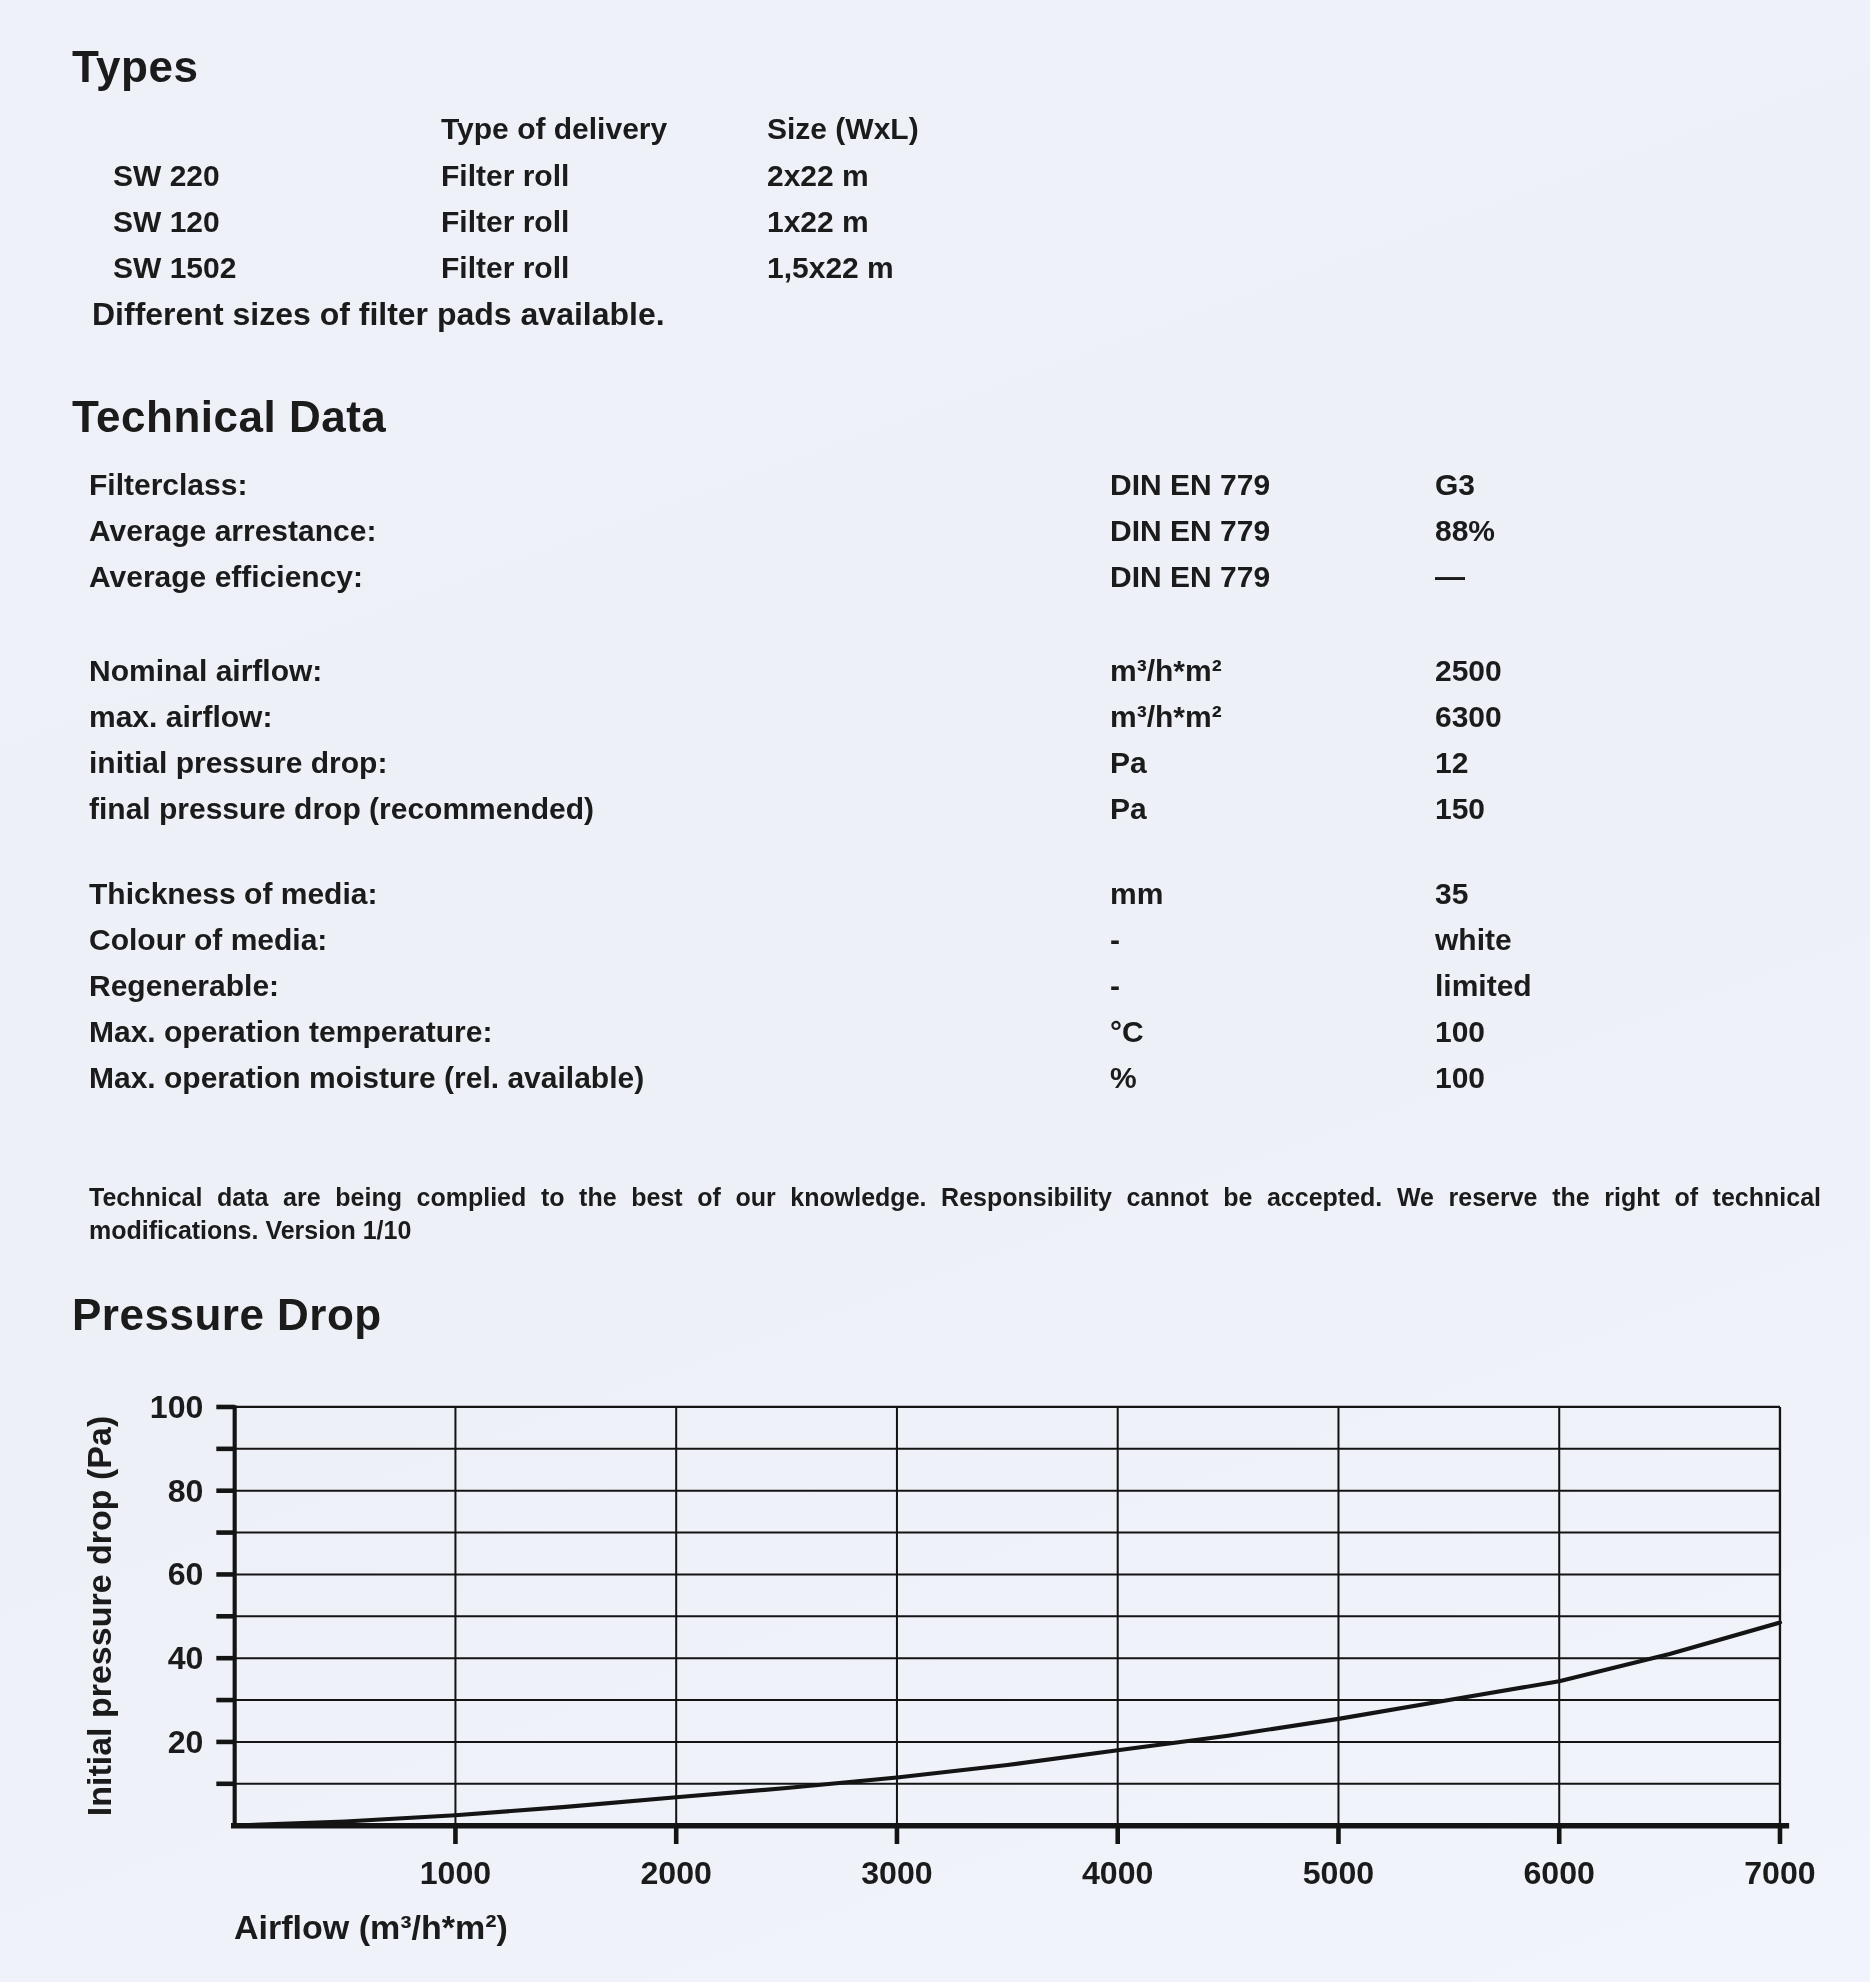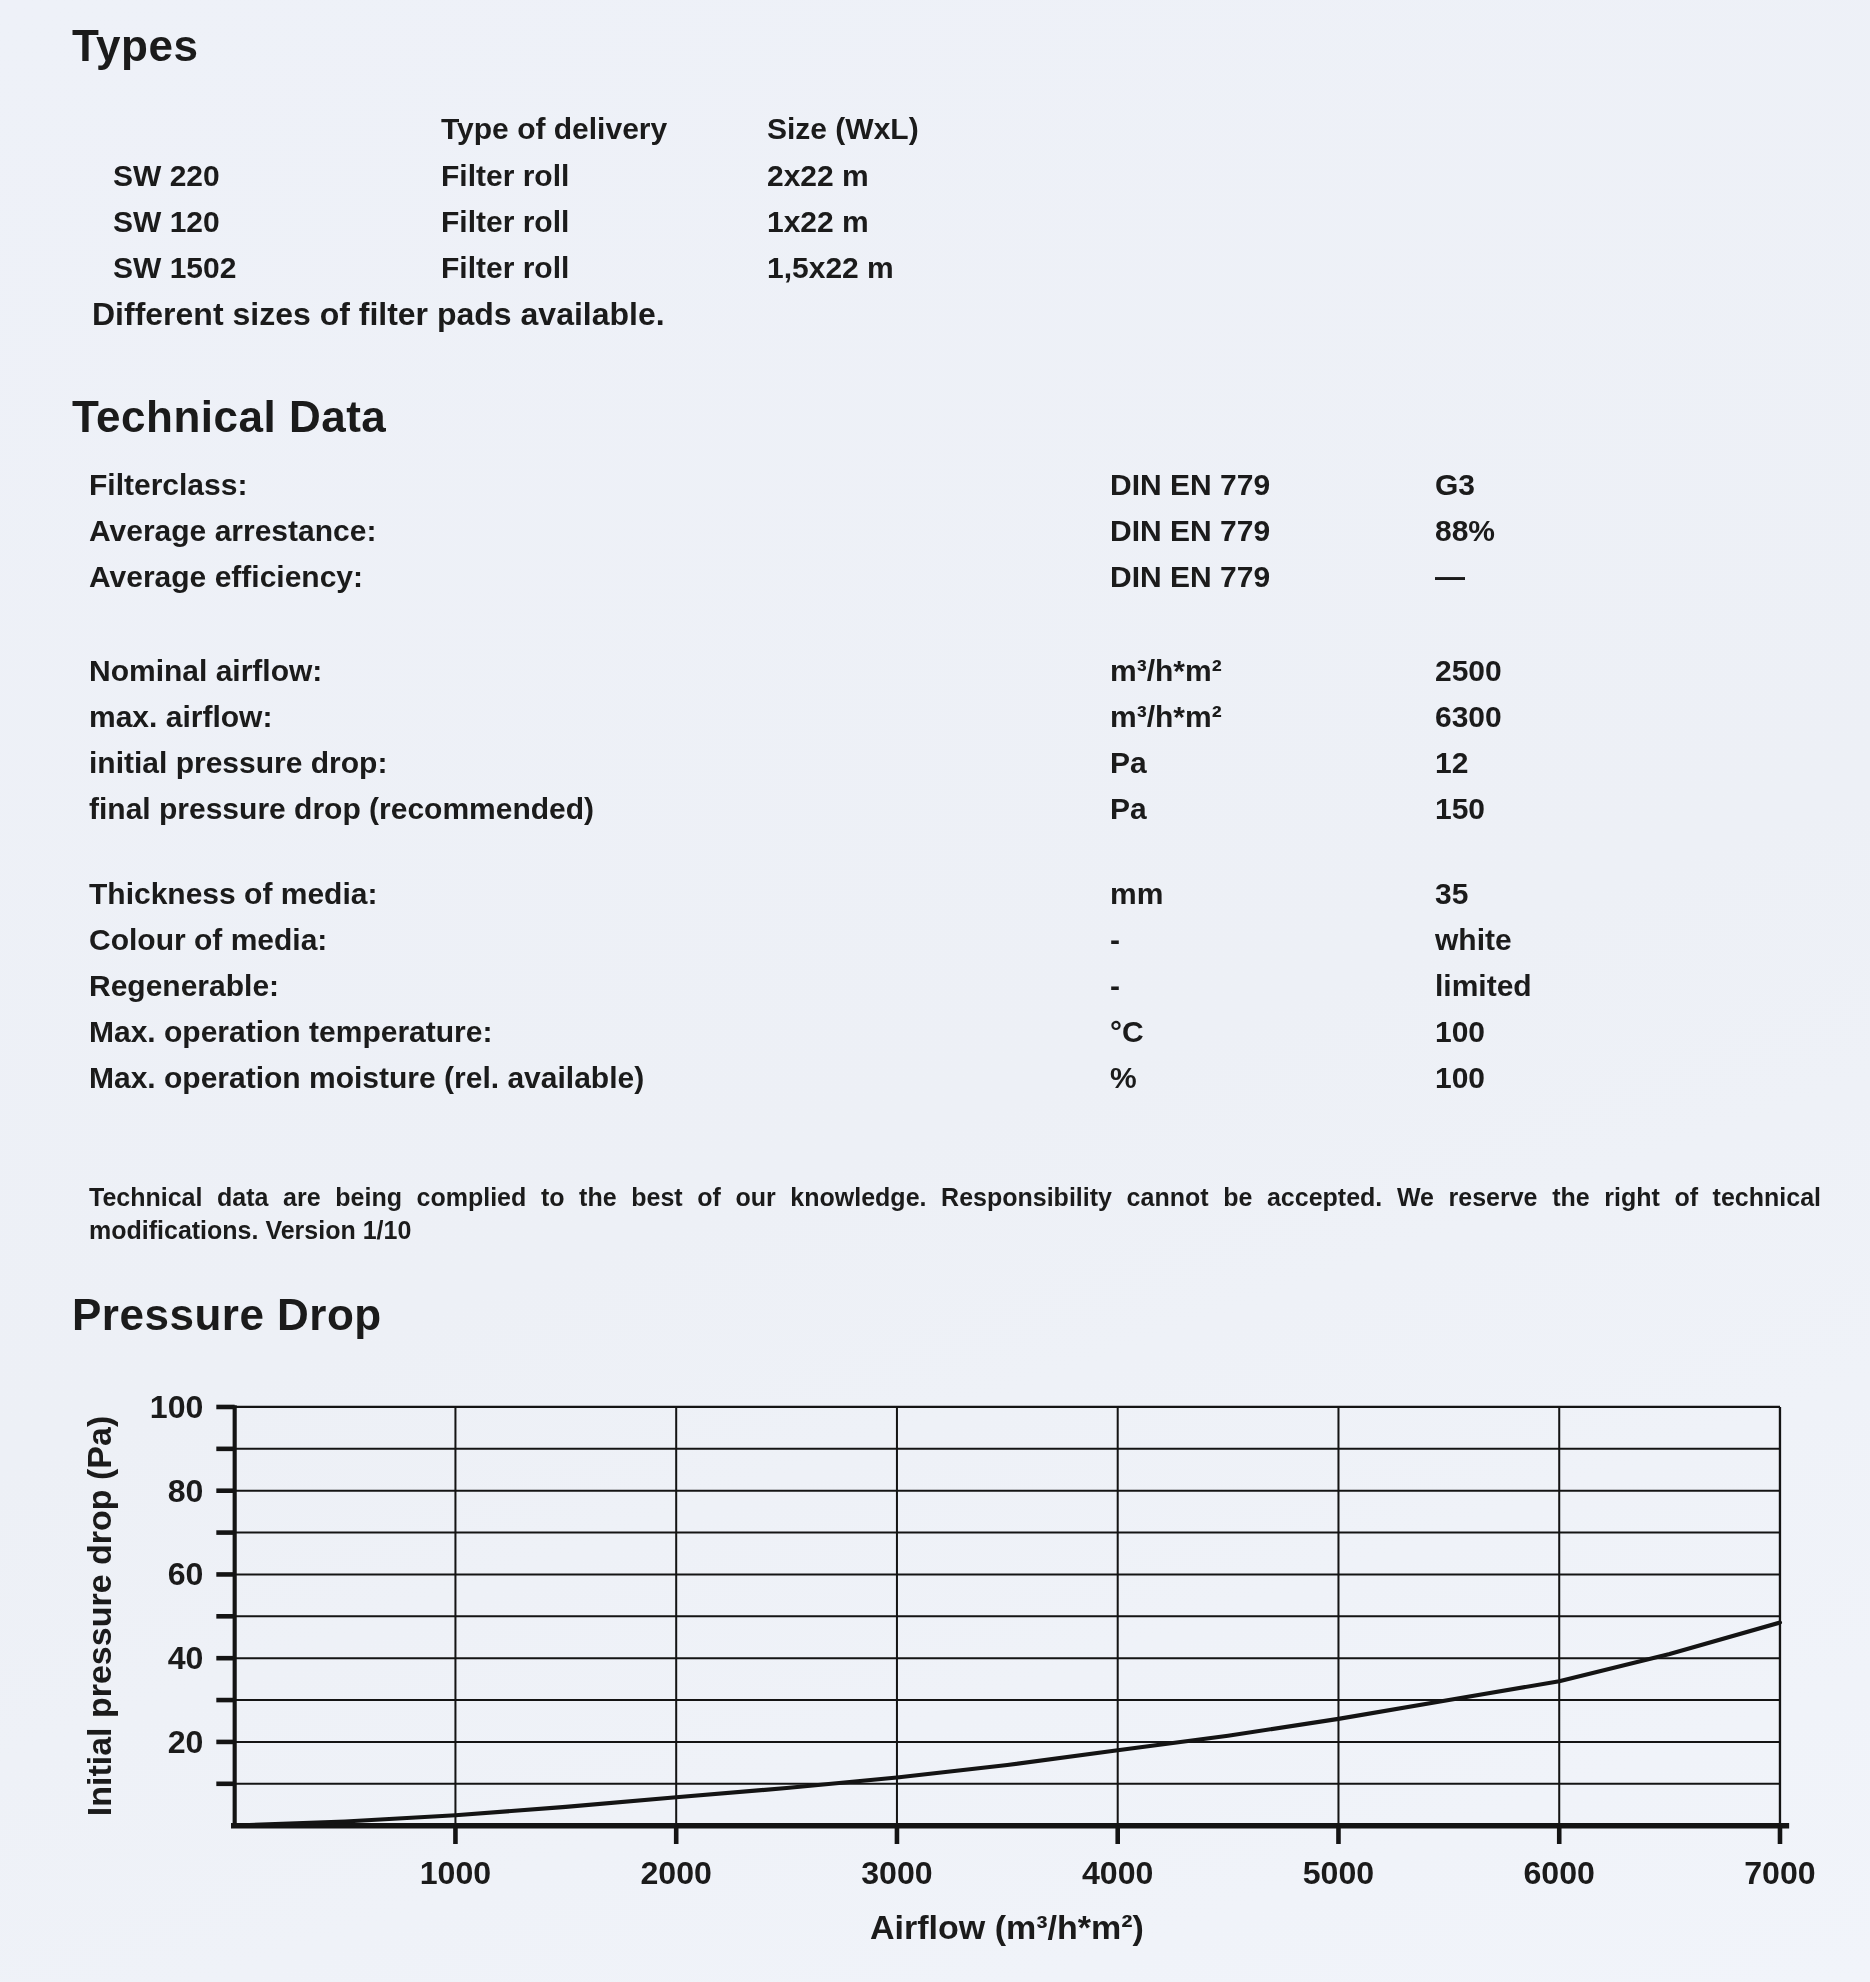--- a/index.html
+++ b/index.html
@@ -26,34 +26,34 @@
   .trow .unit{position:absolute;left:1013px;top:0;margin-left:8px;}
   .trow .val{position:absolute;left:1330px;top:0;margin-left:16px;}
   .disclaimer{
     position:absolute;left:89px;top:1181px;width:1732px;
     font-size:25px;font-weight:700;line-height:1.33;text-align:justify;
   }
   
   .chart-wrap{position:absolute;left:37px;top:1373px;width:1791px;height:606px;}
   .chart-wrap svg{position:absolute;left:0;top:0;}
   .xlabel{
-    position:absolute;left:234px;top:1908px;width:1546px;text-align:center;
+    position:absolute;left:234px;top:1908px;width:1546px;text-align:left;
     font-size:34px;font-weight:700;white-space:nowrap;
   }
   .ylabel{
     position:absolute;left:99px;top:1616px;transform:translate(-50%,-50%) rotate(-90deg);
     font-size:34px;font-weight:700;white-space:nowrap;
   }
 </style>
 </head>
 <body>
 
 <div class="sheet">
 
-  <div class="h1" style="top:24px">Types</div>
+  <div class="h1" style="top:45px">Types</div>
 
   <div class="tyrow" style="top:112px">
     <span class="c2">Type of delivery</span>
     <span class="c3">Size (WxL)</span>
   </div>
   <div class="tyrow" style="top:159px">
     <span class="c1">SW 220</span>
     <span class="c2">Filter roll</span>
     <span class="c3">2x22 m</span>
   </div>

